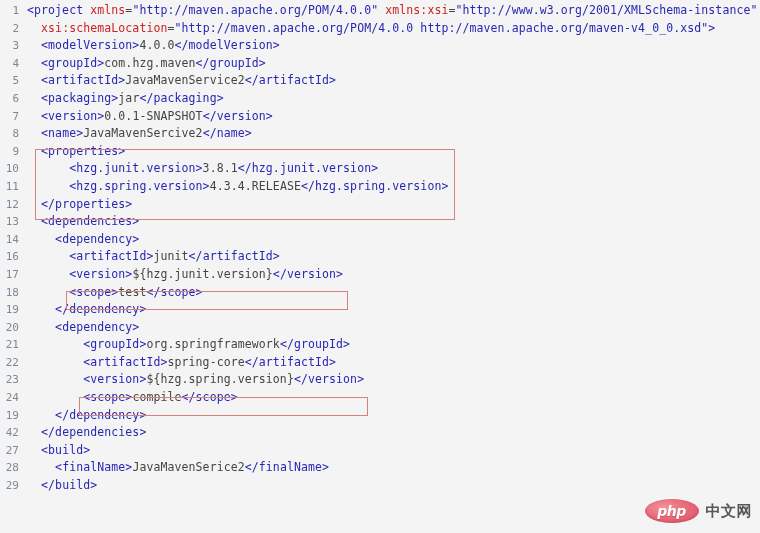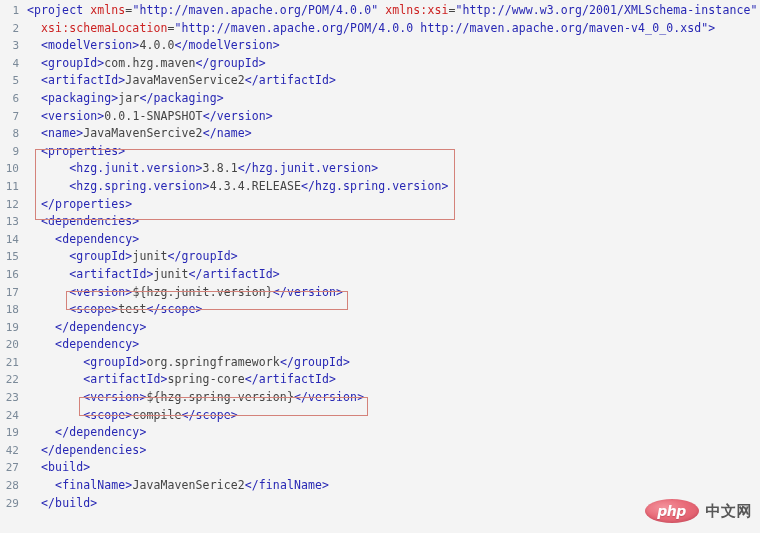--- a/index.html
+++ b/index.html
@@ -131,21 +131,20 @@
       <div class="code-line"><span class="gutter">5</span><span class="code-text"><span class="txt">  </span><span class="tag">&lt;artifactId&gt;</span><span class="txt">JavaMavenService2</span><span class="tag">&lt;/artifactId&gt;</span></span></div>
       <div class="code-line"><span class="gutter">6</span><span class="code-text"><span class="txt">  </span><span class="tag">&lt;packaging&gt;</span><span class="txt">jar</span><span class="tag">&lt;/packaging&gt;</span></span></div>
       <div class="code-line"><span class="gutter">7</span><span class="code-text"><span class="txt">  </span><span class="tag">&lt;version&gt;</span><span class="txt">0.0.1-SNAPSHOT</span><span class="tag">&lt;/version&gt;</span></span></div>
       <div class="code-line"><span class="gutter">8</span><span class="code-text"><span class="txt">  </span><span class="tag">&lt;name&gt;</span><span class="txt">JavaMavenSercive2</span><span class="tag">&lt;/name&gt;</span></span></div>
       <div class="code-line"><span class="gutter">9</span><span class="code-text"><span class="txt">  </span><span class="tag">&lt;properties&gt;</span></span></div>
       <div class="code-line"><span class="gutter">10</span><span class="code-text"><span class="txt">      </span><span class="tag">&lt;hzg.junit.version&gt;</span><span class="txt">3.8.1</span><span class="tag">&lt;/hzg.junit.version&gt;</span></span></div>
       <div class="code-line"><span class="gutter">11</span><span class="code-text"><span class="txt">      </span><span class="tag">&lt;hzg.spring.version&gt;</span><span class="txt">4.3.4.RELEASE</span><span class="tag">&lt;/hzg.spring.version&gt;</span></span></div>
       <div class="code-line"><span class="gutter">12</span><span class="code-text"><span class="txt">  </span><span class="tag">&lt;/properties&gt;</span></span></div>
       <div class="code-line"><span class="gutter">13</span><span class="code-text"><span class="txt">  </span><span class="tag">&lt;dependencies&gt;</span></span></div>
       <div class="code-line"><span class="gutter">14</span><span class="code-text"><span class="txt">    </span><span class="tag">&lt;dependency&gt;</span></span></div>
-      <div class="code-line"><span class="gutter">15</span><span class="code-text"><span class="txt">      </span><span class="tag">&lt;groupId&gt;</span><span class="txt">junit</span><span class="tag">&lt;/groupId&gt;</span></span></div>
       <div class="code-line"><span class="gutter">16</span><span class="code-text"><span class="txt">      </span><span class="tag">&lt;artifactId&gt;</span><span class="txt">junit</span><span class="tag">&lt;/artifactId&gt;</span></span></div>
       <div class="code-line"><span class="gutter">17</span><span class="code-text"><span class="txt">      </span><span class="tag">&lt;version&gt;</span><span class="txt">${hzg.junit.version}</span><span class="tag">&lt;/version&gt;</span></span></div>
       <div class="code-line"><span class="gutter">18</span><span class="code-text"><span class="txt">      </span><span class="tag">&lt;scope&gt;</span><span class="txt">test</span><span class="tag">&lt;/scope&gt;</span></span></div>
       <div class="code-line"><span class="gutter">19</span><span class="code-text"><span class="txt">    </span><span class="tag">&lt;/dependency&gt;</span></span></div>
       <div class="code-line"><span class="gutter">20</span><span class="code-text"><span class="txt">    </span><span class="tag">&lt;dependency&gt;</span></span></div>
       <div class="code-line"><span class="gutter">21</span><span class="code-text"><span class="txt">        </span><span class="tag">&lt;groupId&gt;</span><span class="txt">org.springframework</span><span class="tag">&lt;/groupId&gt;</span></span></div>
       <div class="code-line"><span class="gutter">22</span><span class="code-text"><span class="txt">        </span><span class="tag">&lt;artifactId&gt;</span><span class="txt">spring-core</span><span class="tag">&lt;/artifactId&gt;</span></span></div>
       <div class="code-line"><span class="gutter">23</span><span class="code-text"><span class="txt">        </span><span class="tag">&lt;version&gt;</span><span class="txt">${hzg.spring.version}</span><span class="tag">&lt;/version&gt;</span></span></div>
       <div class="code-line"><span class="gutter">24</span><span class="code-text"><span class="txt">        </span><span class="tag">&lt;scope&gt;</span><span class="txt">compile</span><span class="tag">&lt;/scope&gt;</span></span></div>
       <div class="code-line"><span class="gutter">19</span><span class="code-text"><span class="txt">    </span><span class="tag">&lt;/dependency&gt;</span></span></div>

